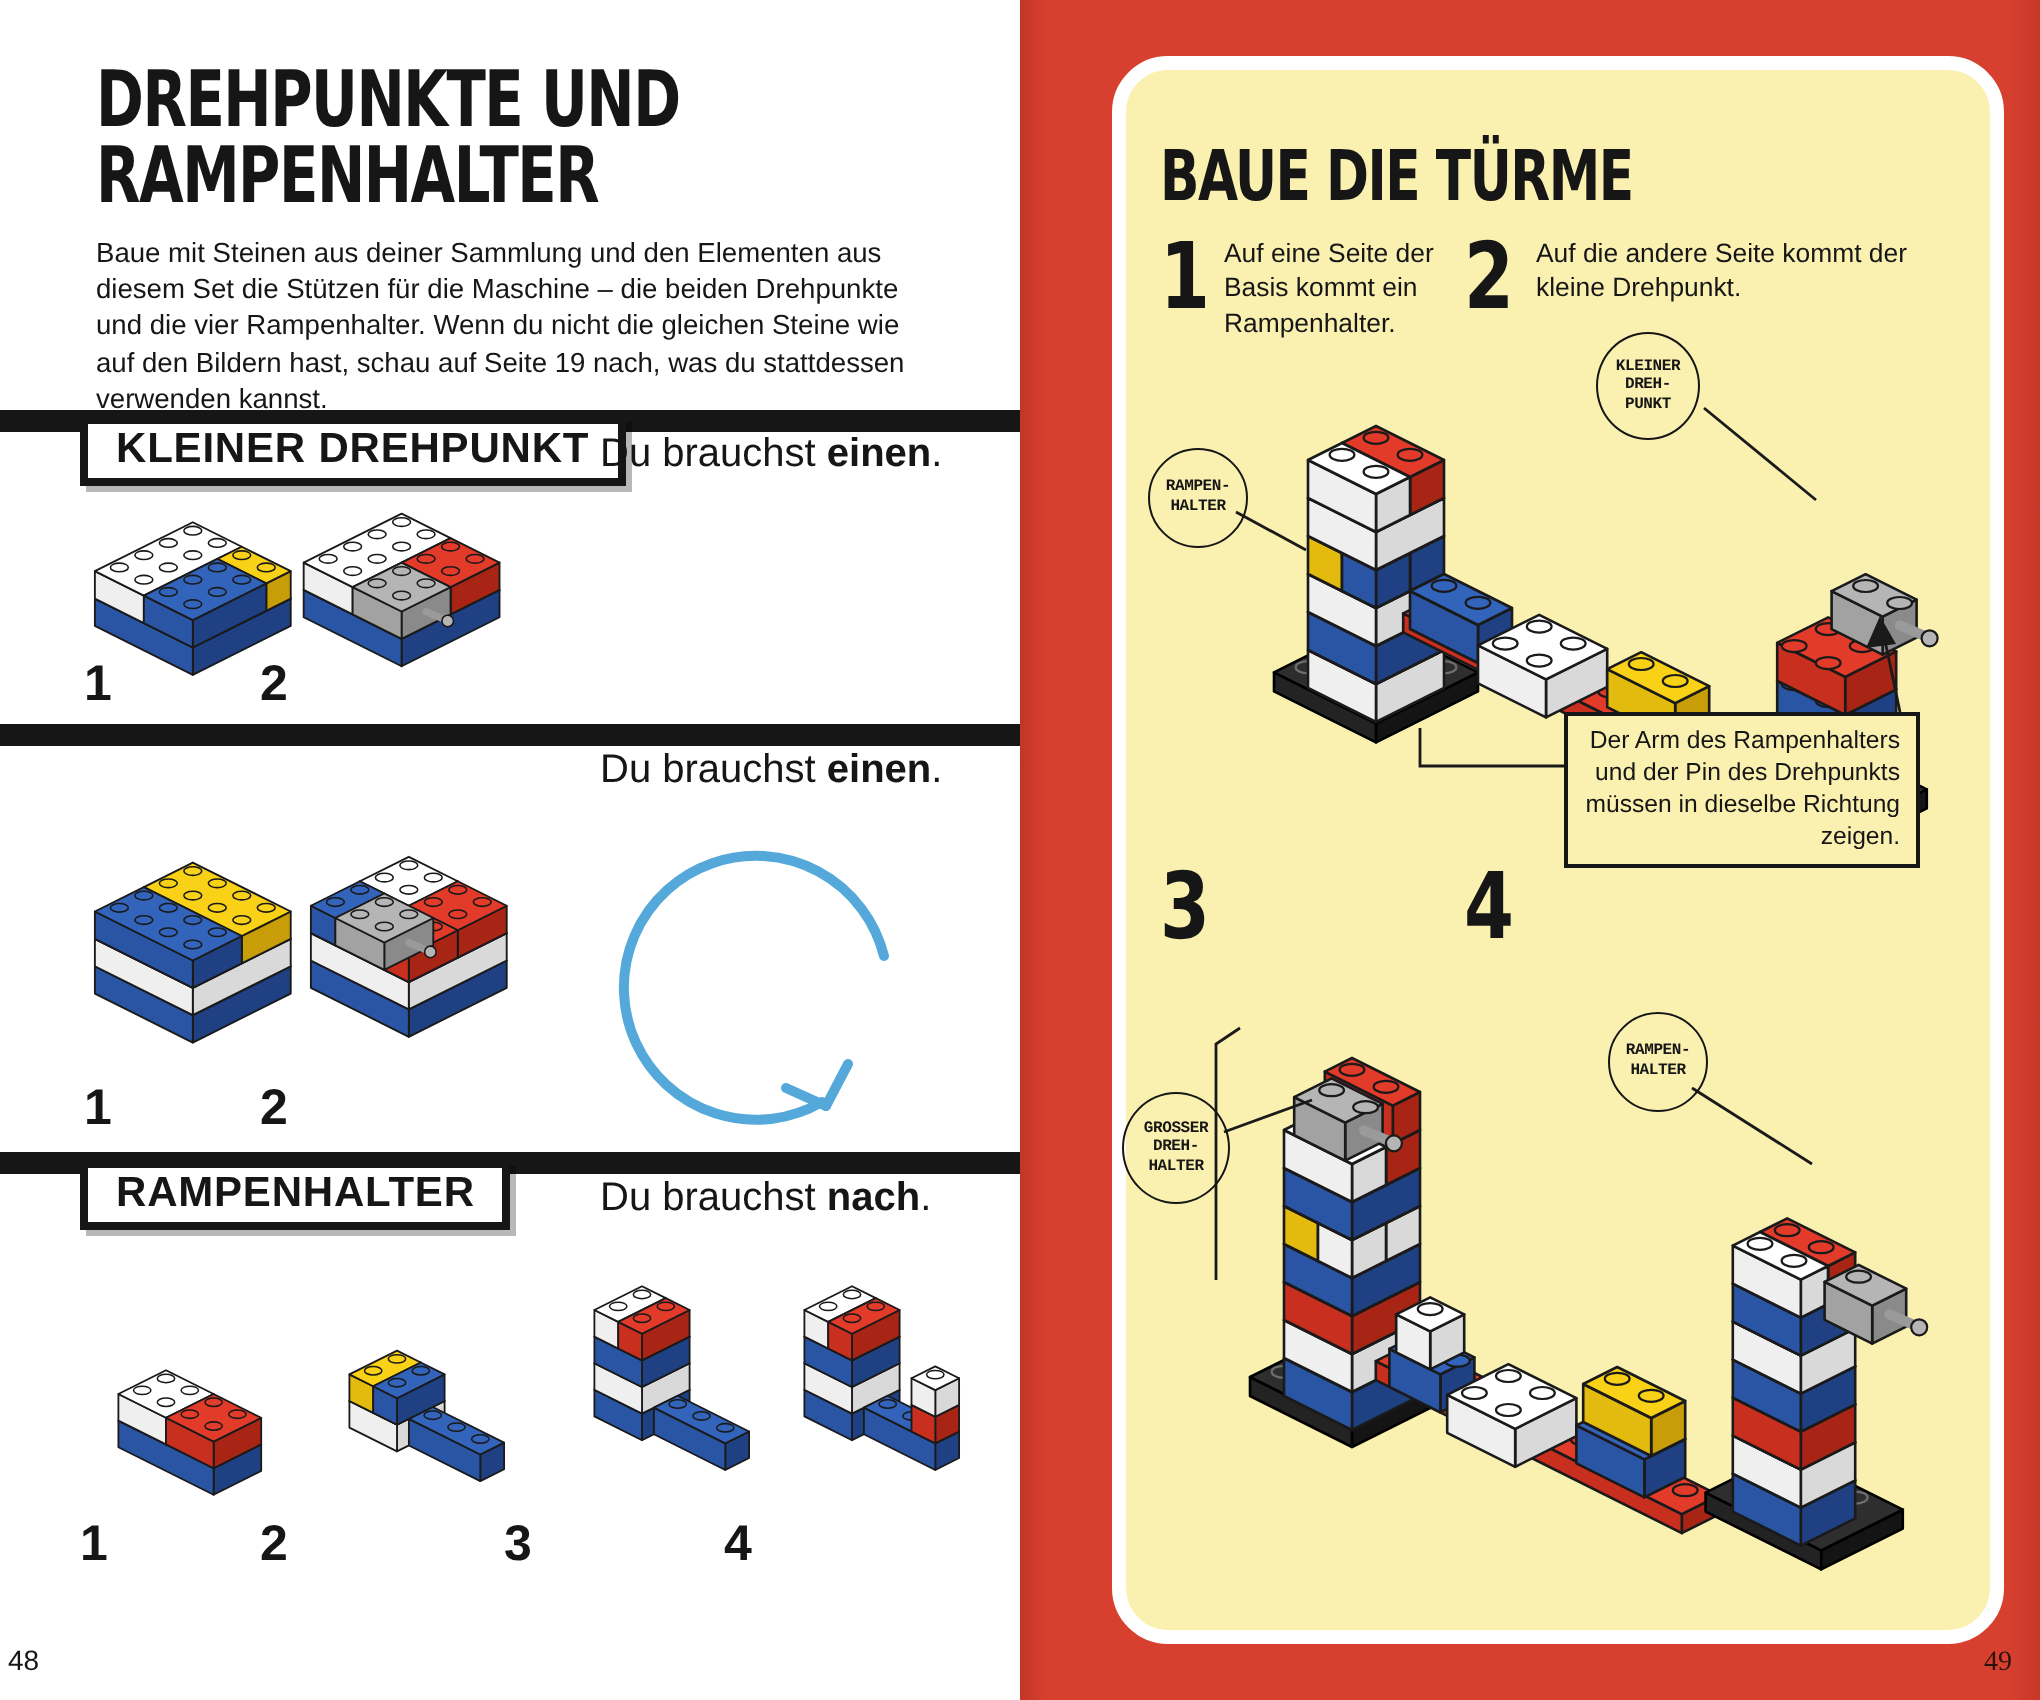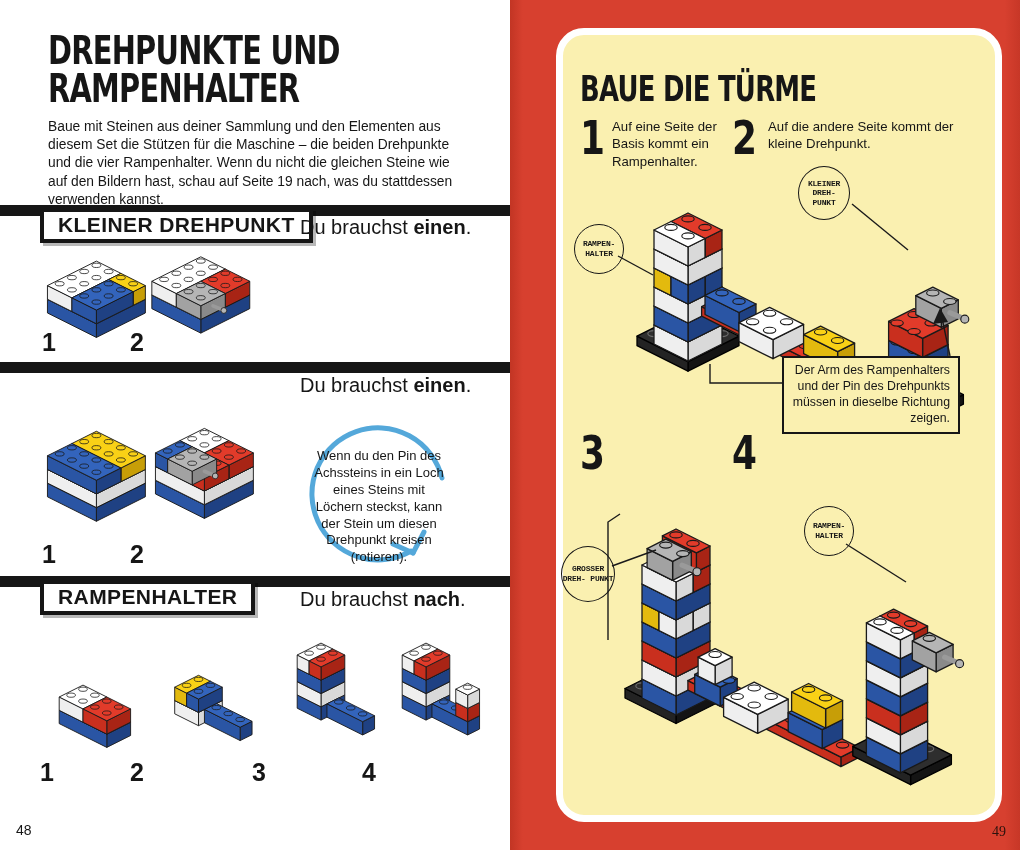--- a/index.html
+++ b/index.html
@@ -10,21 +10,21 @@
   .titleline{font-family:"DejaVu Sans",sans-serif;font-weight:900;font-size:39px;line-height:0.98;
              letter-spacing:-1px;}
   .cond{display:inline-block;transform:scaleX(0.74);transform-origin:0 50%;white-space:nowrap;}
   .intro{position:absolute;left:48px;top:118px;width:412px;font-size:13.8px;line-height:1.32;margin:0;}
   .bar{position:absolute;left:0;width:510px;height:11px;background:#161616;}
   .hdrbox{position:absolute;left:40px;background:#fff;border:4px solid #161616;
           padding:1px 14px 2px 14px;font-weight:bold;font-size:21px;letter-spacing:0.4px;
           box-shadow:3px 3px 0 rgba(0,0,0,0.28);white-space:nowrap;}
   .need{position:absolute;left:300px;font-size:20px;margin:0;}
   .stepnum{position:absolute;font-weight:bold;font-size:25px;font-family:"Liberation Sans",sans-serif;}
-  .pagenum-left{position:absolute;left:16px;bottom:12px;font-size:14px;margin-top:48px;}
+  .pagenum-left{position:absolute;left:4px;bottom:12px;font-size:14px;margin-top:48px;}
   
   .bluenote{position:absolute;left:296px;top:418px;width:168px;height:168px;}
   .bluenote p{position:absolute;left:14px;top:30px;width:138px;margin:0;text-align:center;
               font-size:13px;line-height:1.3;}
   
   .page-right{position:absolute;left:510px;top:0;width:510px;height:850px;
               background:linear-gradient(90deg,#c23524 0%,#d7402f 2.5%,#d7402f 97%,#c73727 100%);}
   .panel{position:absolute;left:46px;top:28px;width:446px;height:794px;background:#faf0b0;
          border:7px solid #fff;border-radius:28px;box-sizing:border-box;}
   .rtitle{position:absolute;left:70px;top:58px;font-family:"DejaVu Sans",sans-serif;
@@ -354,21 +354,20 @@
       </svg>
     <span class="stepnum" style="left:42px;top:540px">1</span>
     <span class="stepnum" style="left:130px;top:540px">2</span>
 
     <div class="bluenote">
       <svg width="168" height="168" viewBox="0 0 168 168" style="left:0;top:0">
         <path class="arc" d="M 146 60 A 66 66 0 1 0 115 133"></path>
         <path class="arc" d="M 128 114 L 117 135"></path>
         <path class="arc" d="M 97 126 L 117 135"></path>
       </svg>
-      <p>Wenn du den Pin des Achssteins in ein Loch eines Steins mit Löchern steckst, kann der Stein um diesen Drehpunkt kreisen (rotieren).</p>
     </div>
 
     <div class="hdrbox" style="top:580px">
       <span>RAMPENHALTER</span></div>
     <p class="need" style="top:588px"><span>Du brauchst </span><b>nach</b><span>.</span></p>
     <svg id="svg-rh" style="left:20px;top:634px" width="474" height="126" viewBox="0 0 474 126">
         <g id="rh-bricks">
           <g transform="scale(0.7)">
             <g class="bk c-blue">
               <polygon class="se" points="158,126 124,143 124,162 158,145"></polygon>
@@ -1017,21 +1016,21 @@
           </g>
         </g>
 
     <g>
         <polyline class="ld" points="56,74 100,58"></polyline>
         <polyline class="ld" points="290,52 350,90"></polyline>
         <polyline class="ld" points="64,22 52,30 52,148"></polyline>
       </g>
       </svg>
     <div class="oval" style="left:51px;top:546px;width:52px;height:54px">
-      <span>GROSSER DREH- PUNKT</span>
+      <span>GROSSER DREH- HALTER</span>
       </div>
     <div class="oval" style="left:294px;top:506px;width:48px;height:48px">
       <span>RAMPEN- HALTER</span>
       </div>
 
     <span class="pagenum-right">49</span>
   </section>
 </div>
 
 </body></html>

